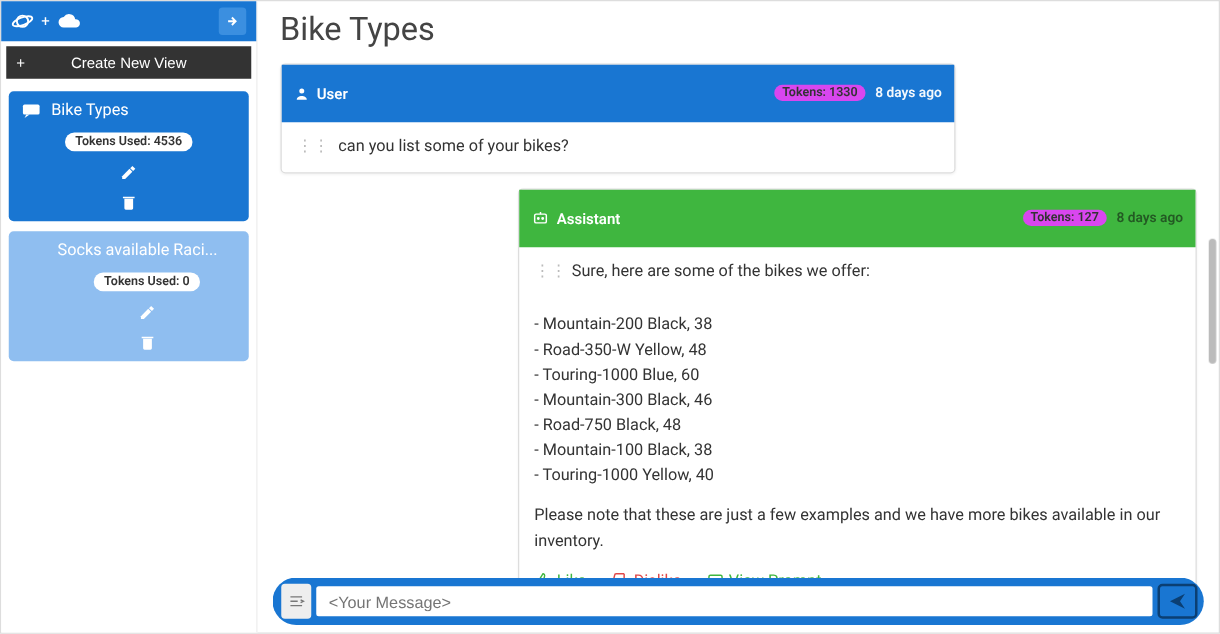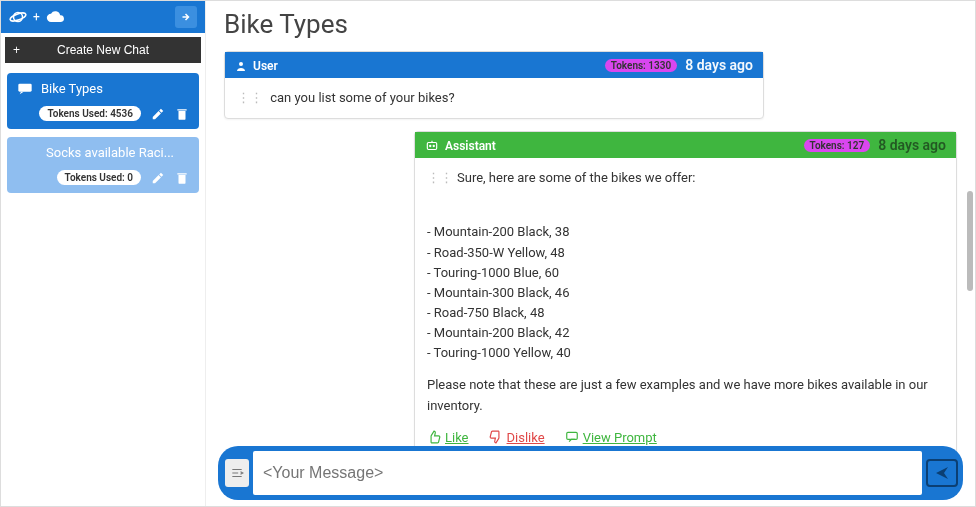--- a/index.html
+++ b/index.html
@@ -9,48 +9,48 @@
 .sidebar-top { background: #1976d2; height: 32px; display: flex; align-items: center; padding: 0 8px; justify-content: space-between; }
 .sidebar-top .left-icons { display: flex; align-items: center; gap: 6px; color: #fff; }
 .sidebar-top .collapse-btn { background: #3b8fe0; width: 22px; height: 22px; border-radius: 3px; display: flex; align-items: center; justify-content: center; color: #fff; cursor: pointer; }
 .new-chat-btn { background: #333; color: #fff; border: none; height: 26px; display: flex; align-items: center; justify-content: center; font-size: 12px; cursor: pointer; margin: 4px; position: relative; }
 .new-chat-btn .plus { position: absolute; left: 8px; }
 .chat-list { padding: 6px; display: flex; flex-direction: column; gap: 8px; }
 .chat-item { border-radius: 4px; padding: 8px 10px; color: #fff; }
 .chat-item.active { background: #1976d2; }
 .chat-item.inactive { background: #8fbef0; padding-left: 39px; }
 .chat-item-title { display: flex; align-items: center; gap: 8px; font-size: 13px; }
-.chat-item-meta { display: flex; align-items: center; justify-content: flex-end; gap: 10px; margin-top: 10px; }
+.chat-item-meta { display: flex; align-items: center; justify-content: flex-end; gap: 10px; margin-top: 10px; flex-direction: column; }
 .token-pill { background: #fff; color: #333; font-size: 10px; font-weight: 600; border-radius: 10px; padding: 2px 8px; }
 .icon-btn { color: #fff; cursor: pointer; }
 .main { flex: 1; display: flex; flex-direction: column; position: relative; }
 .page-title { font-size: 26px; font-weight: 400; color: #444; padding: 8px 18px 6px; }
 .conversation { flex: 1; overflow-y: auto; padding: 6px 18px 60px 18px; }
 .msg-card { border: 1px solid #ddd; border-radius: 4px; margin-bottom: 12px; background: #fff; box-shadow: 0 1px 2px rgba(0,0,0,0.05); }
 .msg-card.user { max-width: 540px; margin-left: 0; }
 .msg-card.assistant { margin-left: 190px; }
-.msg-header { display: flex; align-items: flex-end; justify-content: space-between; padding: 5px 10px; color: #fff; font-size: 12px; font-weight: 600; gap: 32px; }
+.msg-header { display: flex; align-items: flex-start; justify-content: space-between; padding: 16px 10px; color: #fff; font-size: 12px; font-weight: 600; gap: 32px; }
 .msg-header.user { background: #1976d2; }
 .msg-header.assistant { background: #3fb63f; }
 .msg-header .role { display: flex; align-items: center; gap: 6px; }
 .msg-header .meta { display: flex; align-items: center; gap: 8px; }
 .msg-header .tok-pill { background: #d946ef; color: #333; font-size: 10px; font-weight: 600; border-radius: 8px; padding: 1px 6px; }
-.msg-header .time { color: #fff; font-size: 14px; opacity: 0.95; }
+.msg-header .time { color: #fff; font-size: 11px; opacity: 0.95; }
 .msg-header.assistant .time { color: #225522; }
 .msg-body { padding: 10px 12px; font-size: 13px; line-height: 1.55; color: #333; }
 .msg-body .grip { color: #bbb; margin-right: 4px; }
-.bike-list { margin: 14px 0 12px 0; }
+.bike-list { margin: 2px 0 12px 0; }
 .bike-list div::before { content: "- "; }
 .actions { display: flex; gap: 20px; padding: 4px 12px 10px; font-size: 13px; }
 .action-like { color: #3fb63f; text-decoration: underline; cursor: pointer; display: flex; align-items: center; gap: 4px; }
 .action-dislike { color: #e04848; text-decoration: underline; cursor: pointer; display: flex; align-items: center; gap: 4px; }
 .action-view { color: #3fb63f; text-decoration: underline; cursor: pointer; display: flex; align-items: center; gap: 4px; }
 .input-bar { position: absolute; bottom: 6px; left: 12px; right: 12px; background: #1976d2; border-radius: 20px; padding: 5px; display: flex; align-items: center; gap: 4px; }
 .input-bar .mode-btn { background: #eee; width: 24px; height: 28px; border-radius: 3px; display: flex; align-items: center; justify-content: center; cursor: pointer; color: #777; margin-left: 2px; }
-.input-bar input { flex: 1; border: none; height: 44px; padding: 0 10px; font-size: 16px; border-radius: 2px; outline: none; }
+.input-bar input { flex: 1; border: none; height: 24px; padding: 0 10px; font-size: 13px; border-radius: 2px; outline: none; }
 .input-bar .send-btn { background: #1976d2; border: 2px solid #0b3f73; width: 32px; height: 28px; border-radius: 4px; display: flex; align-items: center; justify-content: center; cursor: pointer; color: #0b3f73; }
 .scroll-indicator { position: absolute; right: 2px; top: 190px; width: 6px; height: 100px; background: #bbb; border-radius: 3px; }
 svg { display: block; }
 </style>
 </head>
 <body>
 
 <div class="app">
   <aside class="sidebar">
     <div class="sidebar-top">
@@ -69,21 +69,21 @@
           </span>
       </div>
       <div class="collapse-btn">
         <svg width="12" height="12" viewBox="0 0 24 24" fill="none" stroke="#fff" stroke-width="3">
             <path d="M5 12h12M11 6l6 6-6 6"></path>
           </svg>
       </div>
     </div>
     <button class="new-chat-btn">
       <span class="plus">+</span>
-      <span>Create New Chat</span>
+      <span>Create New View</span>
     </button>
     <div class="chat-list">
       <div class="chat-item active">
         <div class="chat-item-title">
           <span>
               <svg width="16" height="14" viewBox="0 0 24 20" fill="#fff">
                 <rect x="2" y="2" width="20" height="12" rx="2"></rect>
                 <path d="M6 14l-2 4 6-4"></path>
               </svg>
             </span>
@@ -173,21 +173,21 @@
         </div>
         <div class="msg-body">
           <div><span class="grip">⋮⋮</span><span>Sure, here are some of the bikes we offer:</span></div>
           <br>
           <div class="bike-list" id="bike-list">
               <div>Mountain-200 Black, 38</div>
               <div>Road-350-W Yellow, 48</div>
               <div>Touring-1000 Blue, 60</div>
               <div>Mountain-300 Black, 46</div>
               <div>Road-750 Black, 48</div>
-              <div>Mountain-200 Black, 42</div>
+              <div>Mountain-100 Black, 38</div>
               <div>Touring-1000 Yellow, 40</div>
             </div>
           <div>Please note that these are just a few examples and we have more bikes available in our inventory.</div>
         </div>
         <div class="actions">
           <span class="action-like">
             <svg width="14" height="14" viewBox="0 0 24 24" fill="none" stroke="#3fb63f" stroke-width="2">
                 <path d="M7 22V10M7 10l5-8c1 0 3 1 2 4l-1 4h7a2 2 0 0 1 2 2l-2 8a2 2 0 0 1-2 2H7"></path>
               </svg>
             <span>Like</span>

